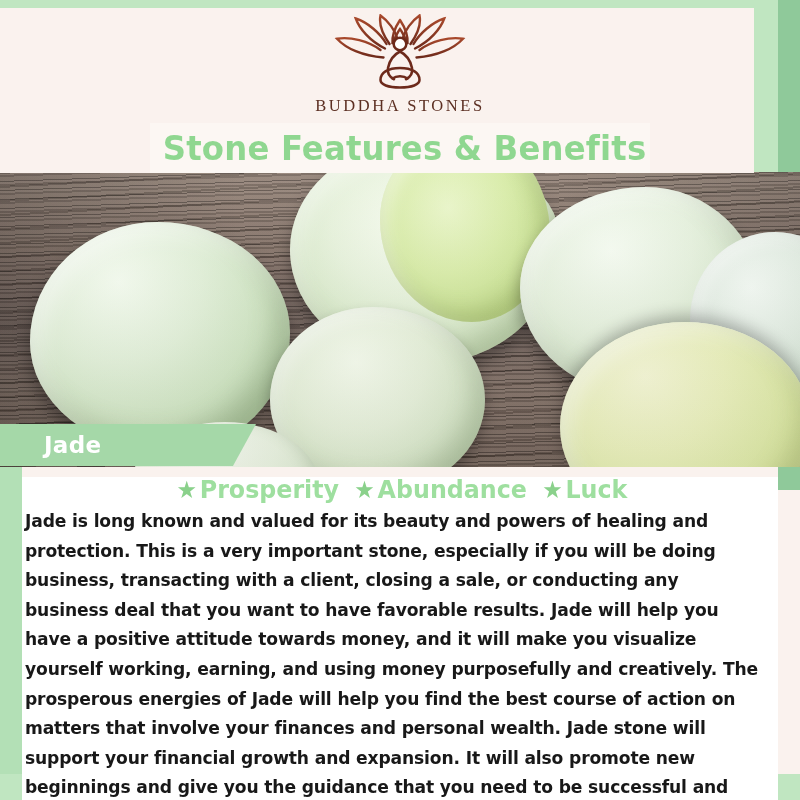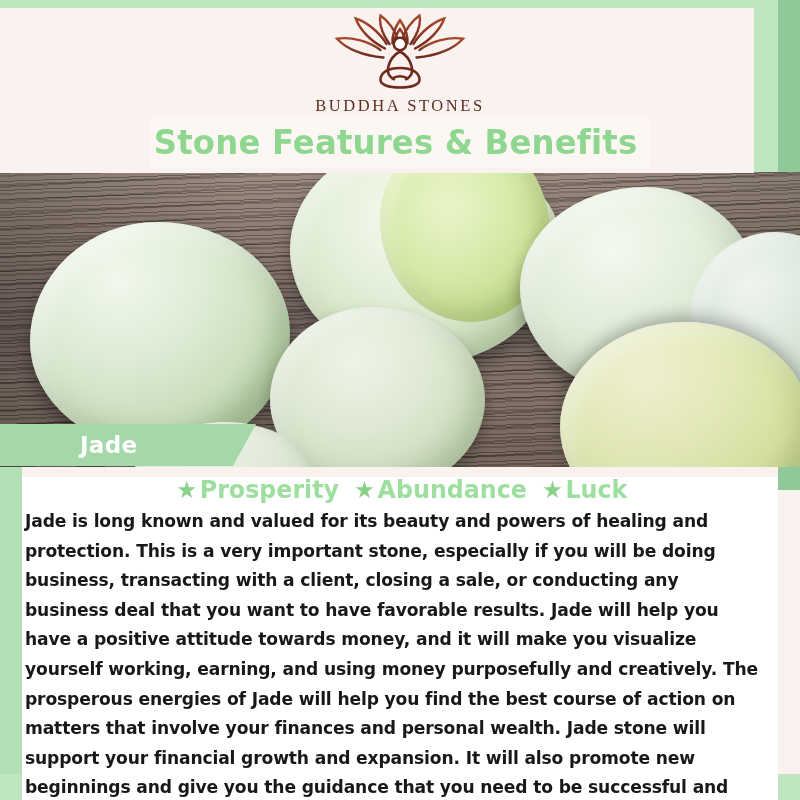--- a/index.html
+++ b/index.html
@@ -56,23 +56,23 @@
   }
   .logo-mark{width:150px;height:78px;display:block;}
   .logo-word{
     margin-top:4px;
     font-family:"Liberation Serif","DejaVu Serif",serif;
     font-size:16.5px;letter-spacing:2.6px;color:#5c2f22;font-weight:400;
   }
 
   
   .title-band{
-    position:absolute;left:150px;top:117px;width:500px;height:50px;
+    position:absolute;left:150px;top:123px;width:500px;height:50px;
     background:#fcf7f3;z-index:5;
-    display:flex;align-items:center;justify-content:flex-end;
+    display:flex;align-items:center;justify-content:flex-start;
   }
   .title-text{
     font-family:"DejaVu Sans","Liberation Sans",sans-serif;
     font-weight:bold;font-size:34px;color:#8fd790;
     letter-spacing:.2px;white-space:nowrap;
     transform:scaleX(.95);
   }
 
   
   .photo{
@@ -152,21 +152,21 @@
   }
 
   
   .jade-band{
     position:absolute;left:0;top:424px;width:256px;height:42px;z-index:6;
     background:#a5d8a8;
     clip-path:polygon(0 0,100% 0,91% 100%,0 100%);
     display:flex;align-items:center;
   }
   .jade-text{
-    margin-left:80px;color:#ffffff;font-weight:bold;font-size:23px;
+    margin-left:44px;color:#ffffff;font-weight:bold;font-size:23px;
     font-family:"DejaVu Sans","Liberation Sans",sans-serif;letter-spacing:.3px;
   }
 
   
   .content{
     position:absolute;left:22px;top:467px;width:756px;height:380px;
     background:#ffffff;z-index:4;
   }
   .content-top-tint{
     position:absolute;left:0;top:0;width:100%;height:10px;background:#faf2ee;

